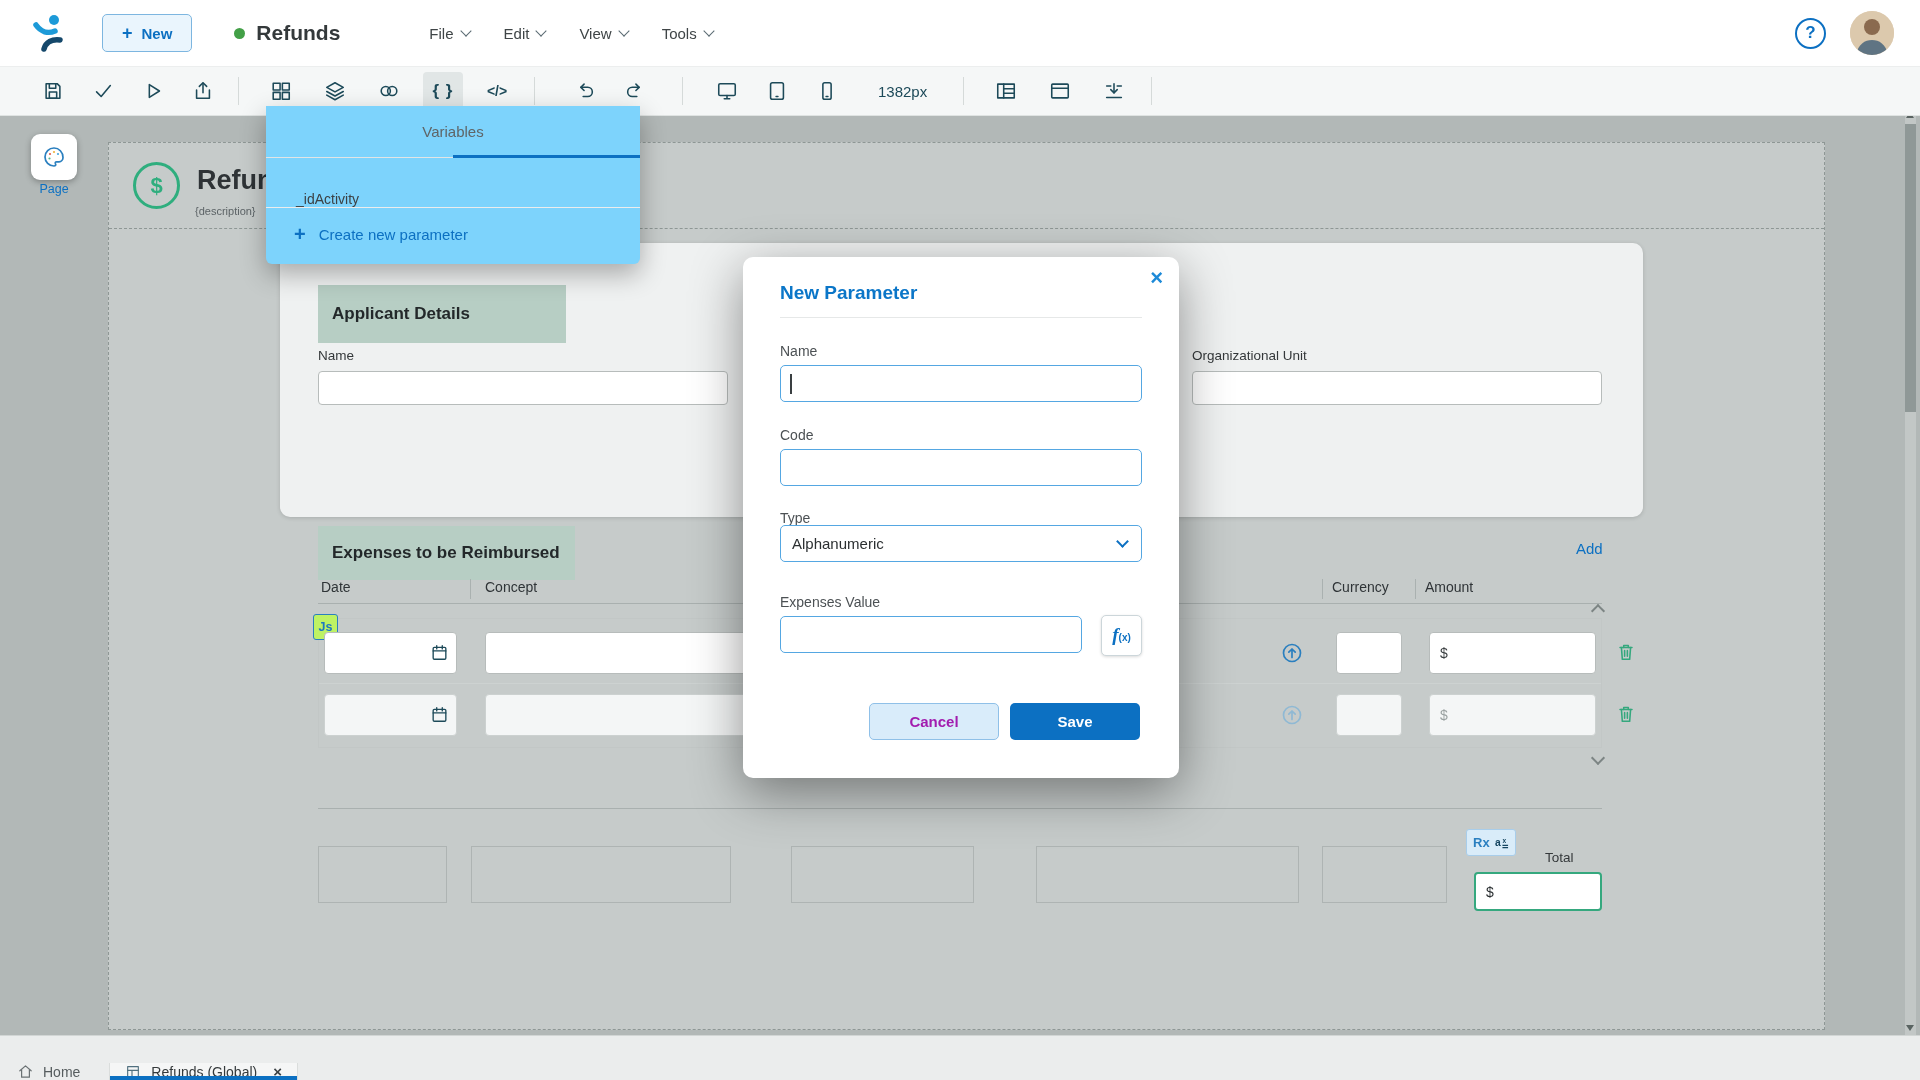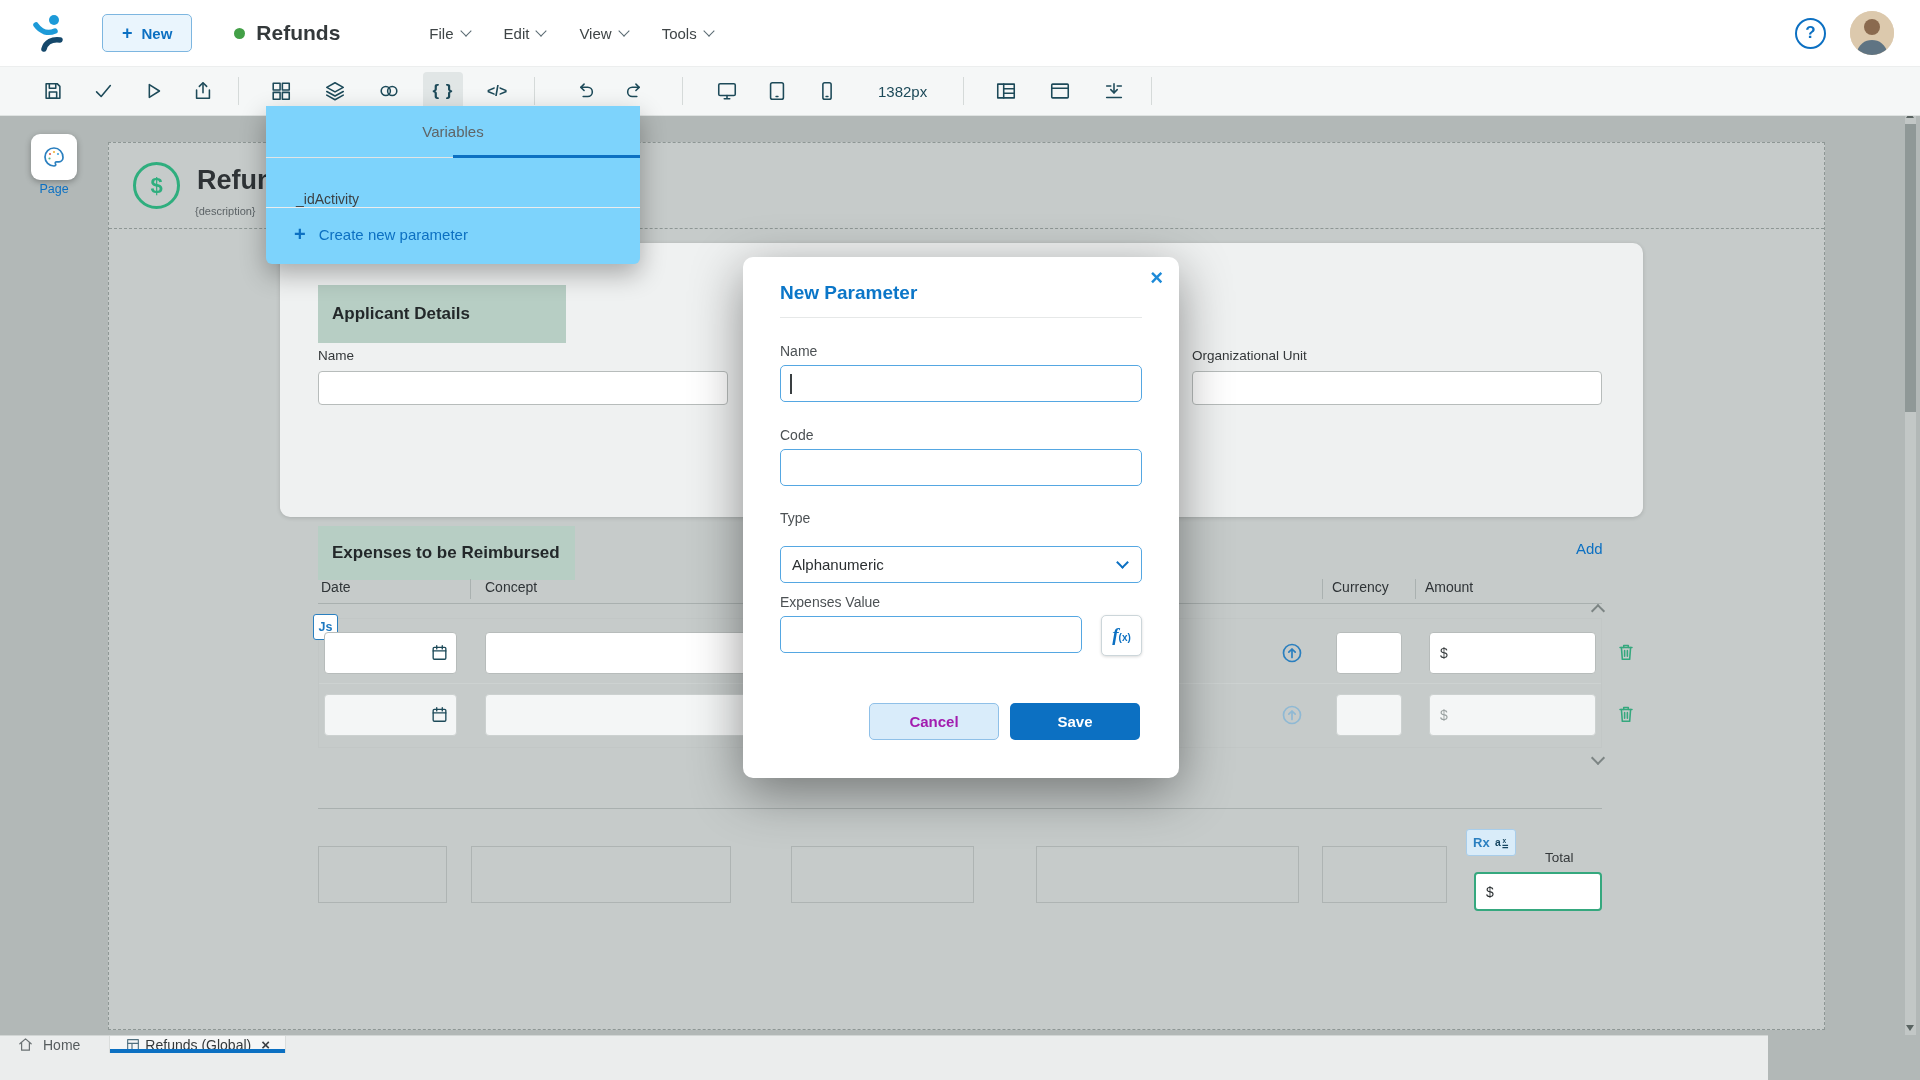--- a/index.html
+++ b/index.html
@@ -51,21 +51,21 @@
 .card{position:absolute;left:171px;top:100px;width:1363px;height:274px;background:#eff1f1;border-radius:10px;box-shadow:0 1px 4px rgba(0,0,0,.15)}
 .chip{position:absolute;background:#b7cec4;font-size:17px;font-weight:bold;color:#23282a;display:flex;align-items:center;padding:0 14px}
 .flabel{position:absolute;font-size:13.5px;color:#34383a}
 .inp{position:absolute;background:#fff;border:1px solid #b7bcbb;border-radius:4px}
 .inp.dim{background:#f4f6f6;border-color:#ccd1d0}
 .th{position:absolute;font-size:14px;color:#2f3437}
 .tick{position:absolute;width:1px;height:20px;background:#aab1b0}
 .add-link{position:absolute;color:#0c70c2;font-size:15px;cursor:pointer}
 .rowbox{position:absolute;border:1px solid #c2c7c6}
 .rowdiv{position:absolute;left:0;right:0;top:64px;height:1px;background:#cdd2d1}
-.jsbadge{position:absolute;width:25px;height:26px;background:#ffffff;border:1px solid #2a7fbf;border-radius:3px;color:#1d78c0;font-size:12.5px;font-weight:bold;display:flex;align-items:center;justify-content:center}
+.jsbadge{position:absolute;width:25px;height:26px;background:#bef264;border:1px solid #2a7fbf;border-radius:3px;color:#1d78c0;font-size:12.5px;font-weight:bold;display:flex;align-items:center;justify-content:center}
 .dollar{position:absolute;font-size:14px;color:#3a3f41}
 .dollar.dim{color:#9aa2a1}
 .mini-chev{position:absolute;width:10px;height:10px;border-right:2px solid #7c8584;border-bottom:2px solid #7c8584}
 .hdiv{position:absolute;height:1px;background:#a9b0af}
 .cell{position:absolute;border:1px solid #aeb4b3;background:transparent}
 .rxbadge{position:absolute;height:27px;padding:0 6px;background:#d9ecf9;border:1px solid #a8cdea;border-radius:3px;display:flex;align-items:center;gap:4px;color:#2a7fc0;font-size:13px;font-weight:bold}
 .total-inp{position:absolute;background:#fff;border:2px solid #35a87e;border-radius:4px;display:flex;align-items:center;padding:0 10px;font-size:14px;color:#2a2f31}
 
 
 .modal{position:absolute;left:743px;top:257px;width:436px;height:521px;background:#fff;border-radius:10px;box-shadow:0 14px 52px rgba(0,0,0,.42);z-index:100}
@@ -78,23 +78,23 @@
 .m-select{position:absolute;left:37px;width:362px;height:37px;border:1px solid #55a7e2;border-radius:5px;background:#fff;display:flex;align-items:center;justify-content:space-between;padding:0 14px 0 11px;font-size:15px;color:#2b2f31;cursor:pointer}
 .sel-chev{width:9px;height:9px;border-right:2.4px solid #0c70c2;border-bottom:2.4px solid #0c70c2;transform:rotate(45deg);margin-top:-5px}
 .fx-btn{position:absolute;left:358px;top:358px;width:41px;height:41px;border:1px solid #ccd6da;border-radius:5px;background:#fff;box-shadow:0 1px 3px rgba(0,0,0,.15);display:flex;align-items:baseline;justify-content:center;color:#0c70c2;cursor:pointer;padding-top:8px}
 .fx-f{font-family:"Liberation Serif",serif;font-style:italic;font-weight:bold;font-size:19px}
 .fx-x{font-size:10px;font-weight:bold}
 .btn{display:flex;align-items:center;justify-content:center;font-size:15px;font-weight:bold;border-radius:5px;cursor:pointer}
 .btn-cancel{position:absolute;left:126px;top:446px;width:130px;height:37px;border:1px solid #8fc0e8;background:#d9ecfa;color:#a21caf}
 .btn-save{position:absolute;left:267px;top:446px;width:130px;height:37px;background:#0c70c2;color:#fff}
 
 
-.tabbar{position:absolute;left:0;top:1035px;width:1768px;height:45px;background:#ebeded;border-top:1px solid #d2d6d5;display:flex;align-items:flex-start;z-index:10}
+.tabbar{position:absolute;left:0;top:1035px;width:1920px;height:45px;background:#ebeded;border-top:1px solid #d2d6d5;display:flex;align-items:flex-end;z-index:10}
 .home-tab{display:flex;align-items:center;gap:9px;padding:0 17px;color:#565c5e;font-size:14px;cursor:pointer}
-.doc-tab{position:relative;display:flex;align-items:center;gap:4px;padding:0 15px;margin-left:12px;background:#f5f6f6;border-left:1px solid #dadddc;border-right:1px solid #dadddc;color:#34393b;font-size:14px;cursor:pointer}
+.doc-tab{position:relative;display:flex;align-items:center;gap:10px;padding:0 15px;margin-left:12px;background:#f5f6f6;border-left:1px solid #dadddc;border-right:1px solid #dadddc;color:#34393b;font-size:14px;cursor:pointer}
 .tab-underline{position:absolute;left:0;bottom:0;width:100%;height:4px;background:#0c70c2}
 .tab-close{font-size:15px;color:#3c4144;font-weight:bold;margin-left:6px;cursor:pointer}
 
 
 .sb{position:absolute;right:4px;top:108px;width:11px;height:927px;background:#c2c7c6;z-index:6}
 .sb-thumb{position:absolute;left:0;top:16px;width:11px;height:288px;background:#8f9897;cursor:pointer}
 .tri-up{position:absolute;left:1px;top:4px;width:0;height:0;border-left:4.5px solid transparent;border-right:4.5px solid transparent;border-bottom:6px solid #5a6462}
 .tri-down{position:absolute;left:1px;bottom:4px;width:0;height:0;border-left:4.5px solid transparent;border-right:4.5px solid transparent;border-top:6px solid #5a6462}
 </style>
 </head>
@@ -400,21 +400,21 @@
 
   <div class="m-label" style="top:86px">Name</div>
   <div class="m-input" style="top:108px">
     <span class="m-caret"></span>
   </div>
 
   <div class="m-label" style="top:170px">Code</div>
   <div class="m-input" style="top:192px"></div>
 
   <div class="m-label" style="top:253px">Type</div>
-  <div class="m-select" style="top:289px">
+  <div class="m-select" style="top:268px">
     <span>Alphanumeric</span>
     <span class="sel-chev"></span>
   </div>
 
   <div class="m-label" style="top:337px">Expenses Value</div>
   <div class="m-input" style="top:359px;width:302px"></div>
   <div class="fx-btn">
     <span class="fx-f">f</span>
     <span class="fx-x">(x)</span>
   </div>

